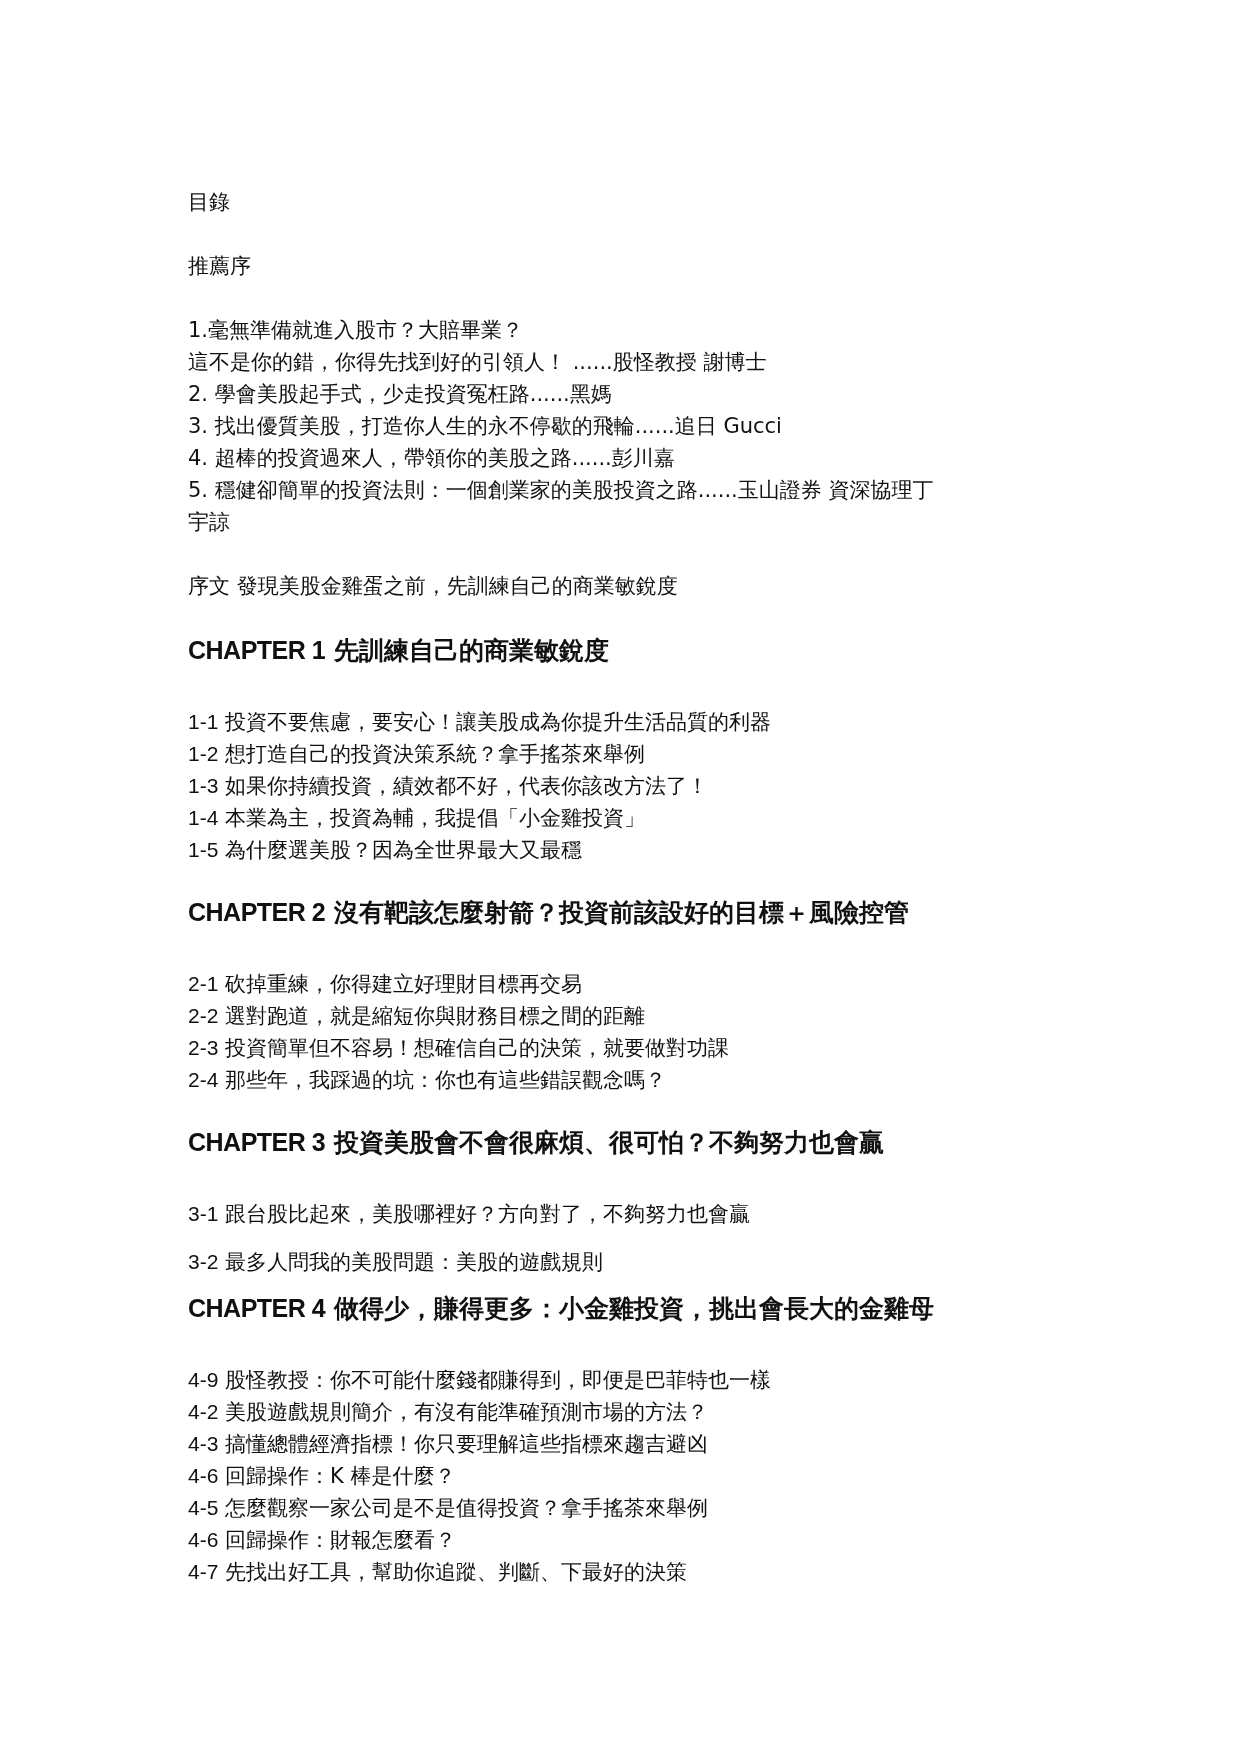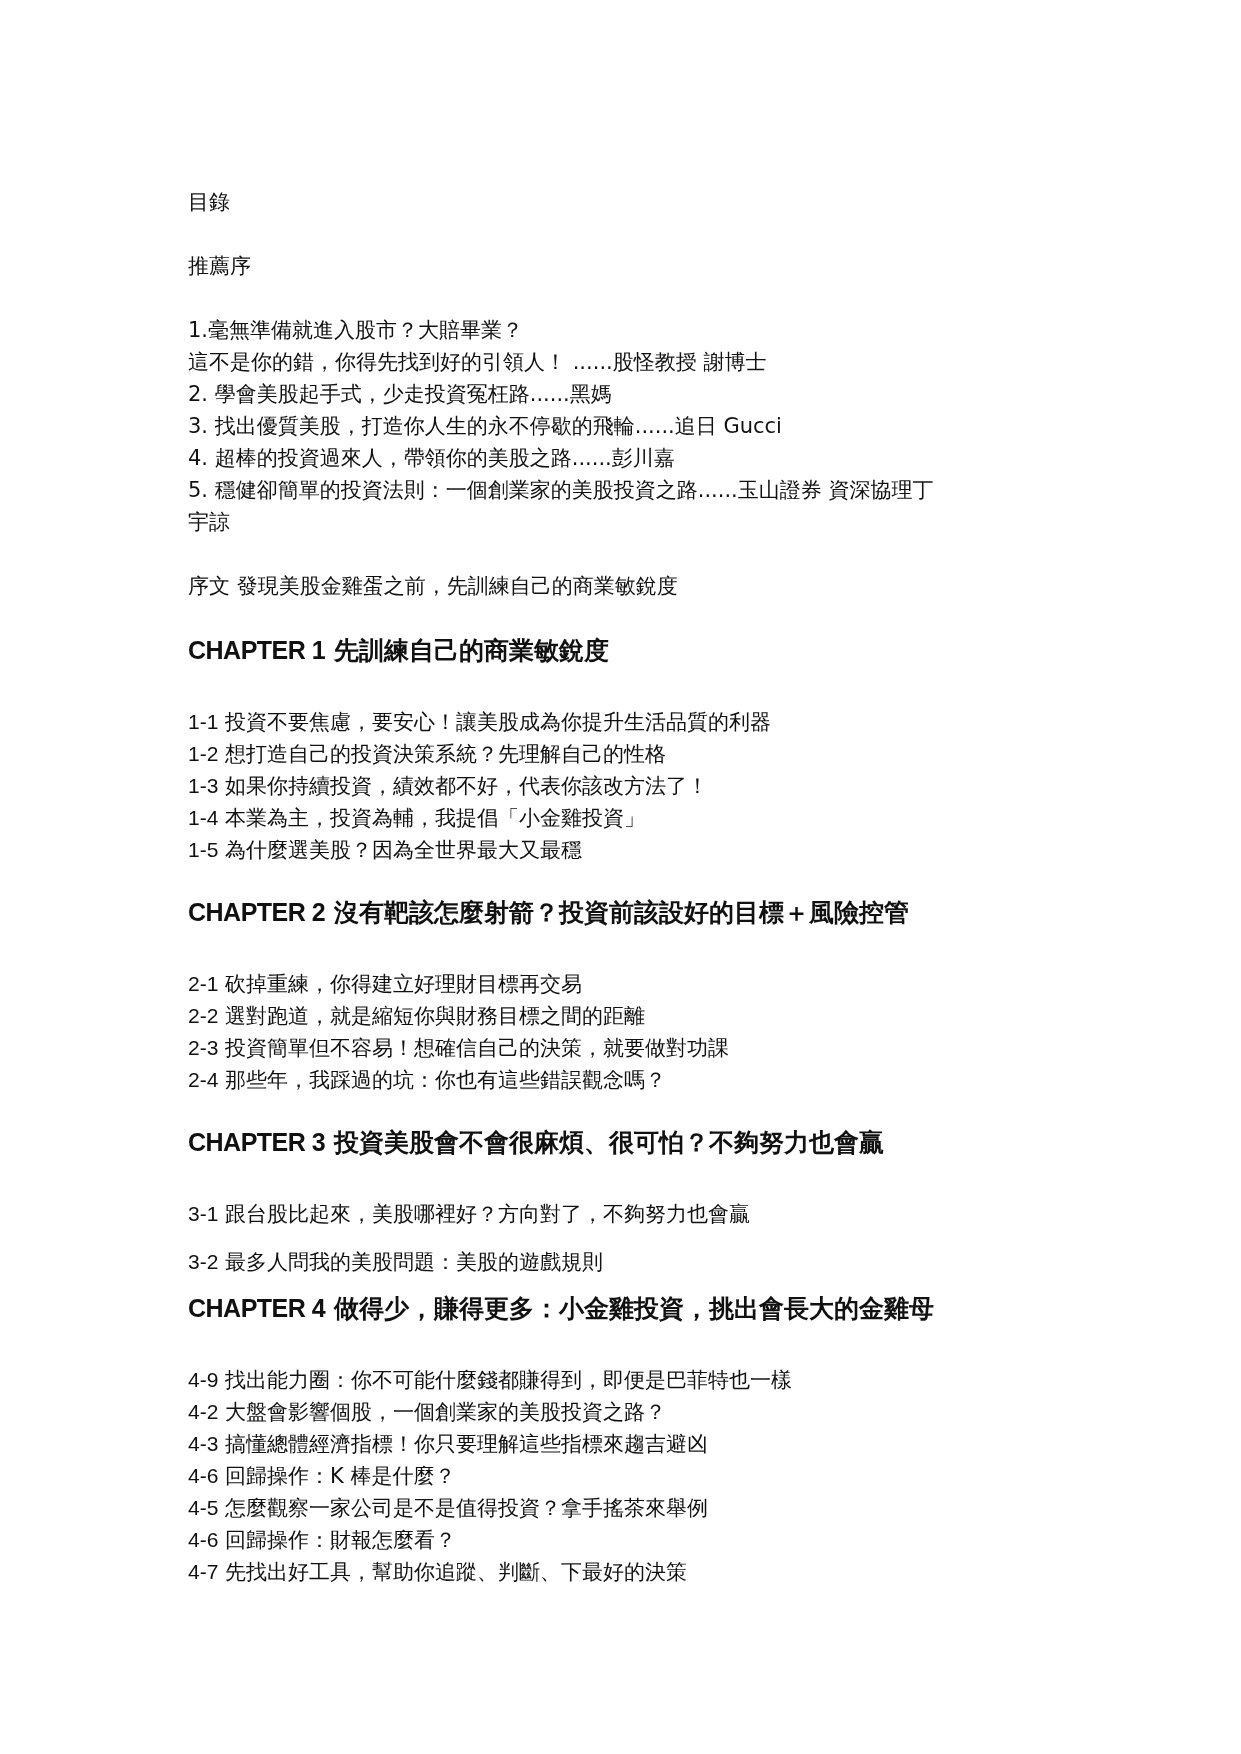--- a/index.html
+++ b/index.html
@@ -26,21 +26,21 @@
   <div class="line" style="top:476px">5. 穩健卻簡單的投資法則：一個創業家的美股投資之路......玉山證券 資深協理丁</div>
   <div class="line" style="top:508px">宇諒</div>
 
   <div class="line" style="top:572px">序文 發現美股金雞蛋之前，先訓練自己的商業敏銳度</div>
 
   <div class="chap" style="top:634px">
     <span class="num">CHAPTER 1</span>
     <span>先訓練自己的商業敏銳度</span>
   </div>
   <div class="line sec" style="top:708px"><span class="num">1-1</span> <span>投資不要焦慮，要安心！讓美股成為你提升生活品質的利器</span></div>
-  <div class="line sec" style="top:740px"><span class="num">1-2</span> <span>想打造自己的投資決策系統？先理解自己的性格</span></div>
+  <div class="line sec" style="top:740px"><span class="num">1-2</span> <span>想打造自己的投資決策系統？拿手搖茶來舉例</span></div>
   <div class="line sec" style="top:772px"><span class="num">1-3</span> <span>如果你持續投資，績效都不好，代表你該改方法了！</span></div>
   <div class="line sec" style="top:804px"><span class="num">1-4</span> <span>本業為主，投資為輔，我提倡「小金雞投資」</span></div>
   <div class="line sec" style="top:836px"><span class="num">1-5</span> <span>為什麼選美股？因為全世界最大又最穩</span></div>
 
   <div class="chap" style="top:896px">
     <span class="num">CHAPTER 2</span>
     <span>沒有靶該怎麼射箭？投資前該設好的目標＋風險控管</span>
   </div>
   <div class="line sec" style="top:970px"><span class="num">2-1</span> <span>砍掉重練，你得建立好理財目標再交易</span></div>
   <div class="line sec" style="top:1002px"><span class="num">2-2</span> <span>選對跑道，就是縮短你與財務目標之間的距離</span></div>
@@ -51,20 +51,20 @@
     <span class="num">CHAPTER 3</span>
     <span>投資美股會不會很麻煩、很可怕？不夠努力也會贏</span>
   </div>
   <div class="line sec" style="top:1200px"><span class="num">3-1</span> <span>跟台股比起來，美股哪裡好？方向對了，不夠努力也會贏</span></div>
   <div class="line sec" style="top:1248px"><span class="num">3-2</span> <span>最多人問我的美股問題：美股的遊戲規則</span></div>
 
   <div class="chap" style="top:1292px">
     <span class="num">CHAPTER 4</span>
     <span>做得少，賺得更多：小金雞投資，挑出會長大的金雞母</span>
   </div>
-  <div class="line sec" style="top:1366px"><span class="num">4-9</span> <span>找出能力圈：你不可能什麼錢都賺得到，即便是巴菲特也一樣</span></div>
-  <div class="line sec" style="top:1398px"><span class="num">4-2</span> <span>大盤會影響個股，一個創業家的美股投資之路？</span></div>
+  <div class="line sec" style="top:1366px"><span class="num">4-9</span> <span>股怪教授：你不可能什麼錢都賺得到，即便是巴菲特也一樣</span></div>
+  <div class="line sec" style="top:1398px"><span class="num">4-2</span> <span>美股遊戲規則簡介，有沒有能準確預測市場的方法？</span></div>
   <div class="line sec" style="top:1430px"><span class="num">4-3</span> <span>搞懂總體經濟指標！你只要理解這些指標來趨吉避凶</span></div>
   <div class="line sec" style="top:1462px"><span class="num">4-6</span> <span>回歸操作：K 棒是什麼？</span></div>
   <div class="line sec" style="top:1494px"><span class="num">4-5</span> <span>怎麼觀察一家公司是不是值得投資？拿手搖茶來舉例</span></div>
   <div class="line sec" style="top:1526px"><span class="num">4-6</span> <span>回歸操作：財報怎麼看？</span></div>
   <div class="line sec" style="top:1558px"><span class="num">4-7</span> <span>先找出好工具，幫助你追蹤、判斷、下最好的決策</span></div>
 </div>
 
 </body></html>

